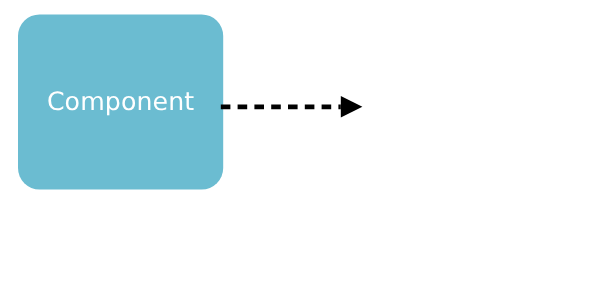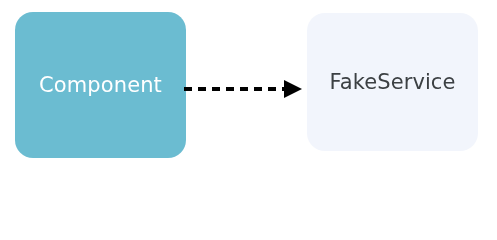--- a/index.html
+++ b/index.html
@@ -85,17 +85,14 @@
     <span class="node-label">Component</span>
   </div>
 
   <div id="connector">
     <svg viewBox="0 0 128 36" xmlns="http://www.w3.org/2000/svg">
       <line x1="4" y1="17" x2="104" y2="17" stroke="#000000" stroke-width="4" stroke-dasharray="8 6" stroke-linecap="butt"></line>
       <polygon points="104,8 122,17 104,26" fill="#000000"></polygon>
     </svg>
   </div>
 
-  <div class="node" id="node-fakeservice">
-    <span class="node-label">FakeService</span>
-  </div>
 
 </div>
 
 </body></html>

